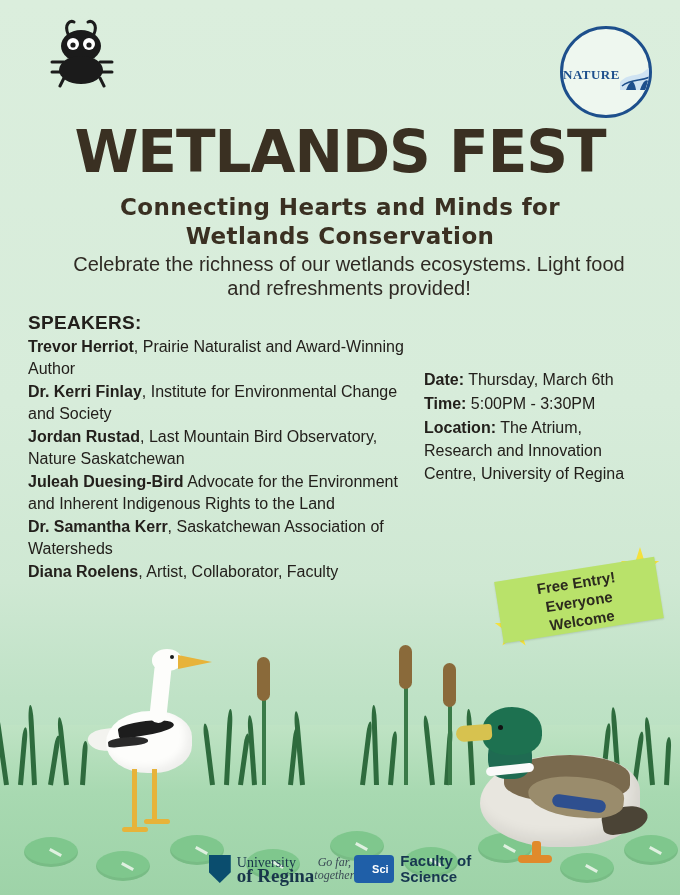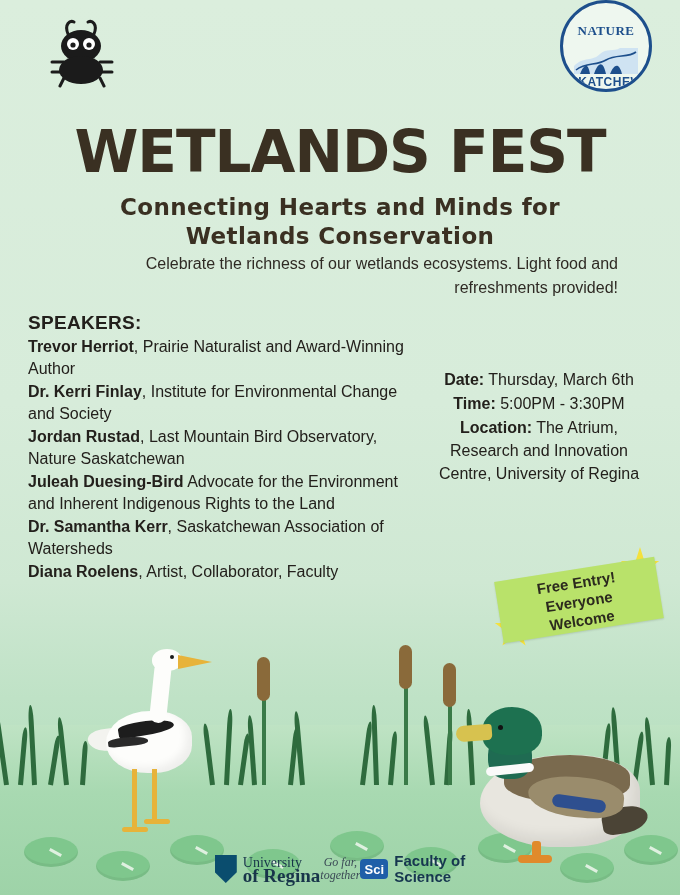--- a/index.html
+++ b/index.html
@@ -25,31 +25,31 @@
   .bug-icon {
     position: absolute;
     left: 42px;
     top: 18px;
     width: 80px;
     height: 70px;
   }
   .nature-logo {
     position: absolute;
     right: 28px;
-    top: 0;
+    top: 26px;
     width: 92px;
     height: 92px;
     border-radius: 50%;
     background: #eef7ef;
     border: 3px solid #1d4f8c;
     box-sizing: border-box;
     display: flex;
-    flex-direction: column;
+    flex-direction: row;
     align-items: center;
-    justify-content: flex-end;
+    justify-content: space-between;
     overflow: hidden;
   }
   .nature-logo .nl-top {
     font-size: 13px;
     font-weight: bold;
     color: #1d4f8c;
     letter-spacing: 0.5px;
     margin-top: 6px;
     font-family: "Liberation Serif", serif;
   }
@@ -101,24 +101,24 @@
     font-family: "DejaVu Sans", sans-serif;
     font-weight: bold;
     font-size: 23px;
     line-height: 29px;
     color: #3a3022;
     letter-spacing: 0.4px;
   }
   .blurb {
     position: absolute;
     top: 252px;
-    left: 48px;
+    left: 64px;
     width: 570px;
-    text-align: right;
-    font-size: 16px;
+    text-align: center;
+    font-size: 20px;
     line-height: 24px;
     color: #2f2a24;
   }
 
   
   .speakers-heading {
     position: absolute;
     top: 312px;
     left: 28px;
     font-size: 19px;
@@ -145,21 +145,21 @@
   
   .details {
     position: absolute;
     top: 368px;
     left: 424px;
     width: 230px;
     font-size: 16px;
     line-height: 23px;
     color: #23201c;
   }
-  .details .row { margin-bottom: 1px; text-align: center; }
+  .details .row { margin-bottom: 1px; }
   .details b { font-weight: bold; }
 
   
   .free-entry {
     position: absolute;
     left: 498px;
     top: 555px;
     width: 162px;
     height: 92px;
   }
@@ -382,23 +382,23 @@
   .gofar {
     font-family: "Liberation Serif", serif;
     font-size: 12px;
     color: #3a4a55;
     line-height: 13px;
     text-align: center;
     font-style: italic;
   }
   .logo-science { display: flex; align-items: center; gap: 6px; }
   .sci-mark {
-    width: 28px; height: 20px; background: #1f5fa8; border-radius: 4px;
-    color: #fff; font-size: 13px; font-weight: bold;
-    display: flex; align-items: center; justify-content: center;
+    width: 28px; height: 28px; background: #1f5fa8; border-radius: 4px;
+    color: #fff; font-size: 11px; font-weight: bold;
+    display: flex; align-items: center; justify-content: center; padding-left: 12px;
   }
   .sci-text { line-height: 16px; }
   .sci-text div { font-size: 15px; font-weight: bold; color: #16364f; }
 </style>
 </head>
 <body>
 
 <div class="poster">
 
   <div class="bug-icon">

